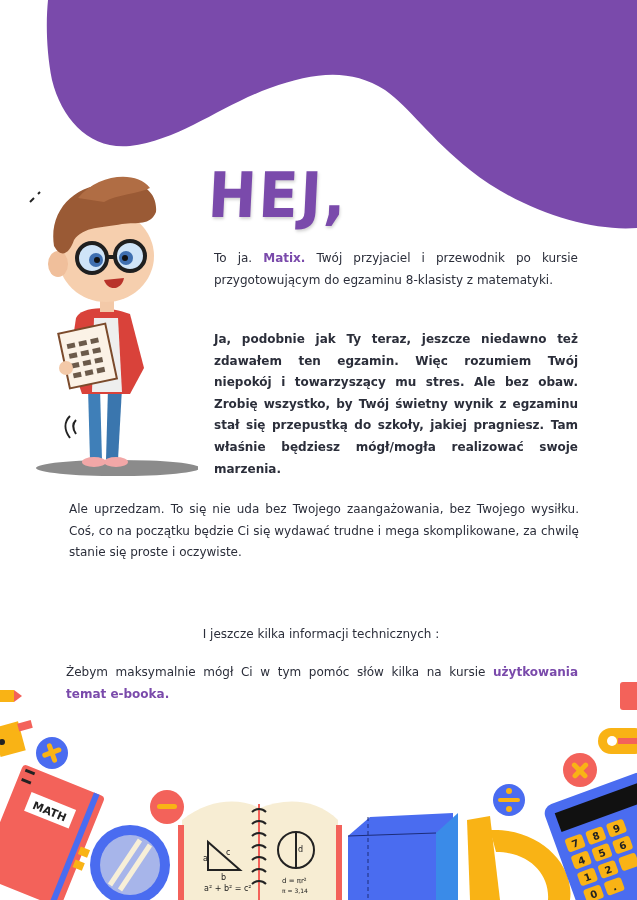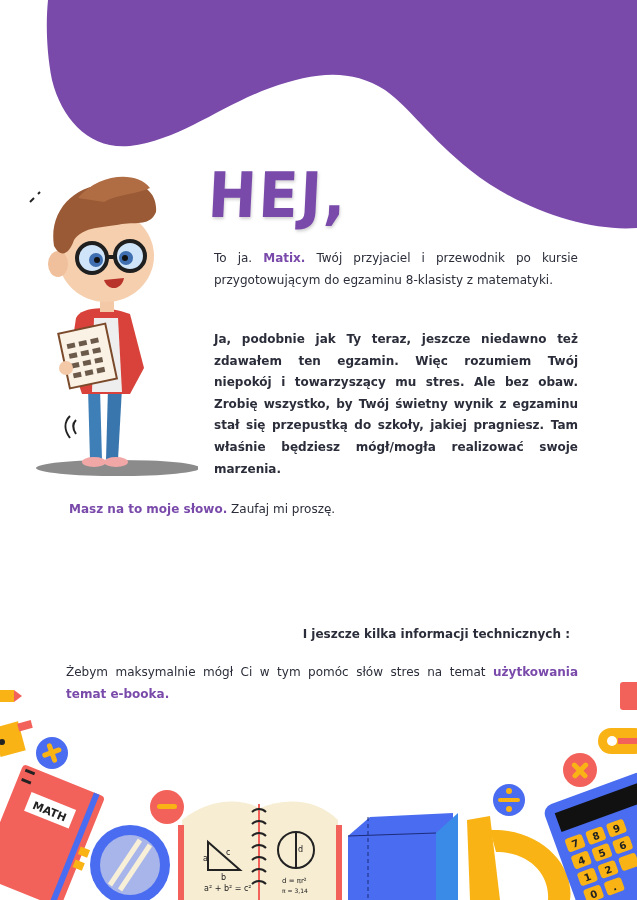--- a/index.html
+++ b/index.html
@@ -18,21 +18,21 @@
       color: #7a4aab; text-shadow: 1px 2px 3px rgba(0,0,0,0.18);
       transform: scaleY(1.08) skewX(-3deg);
     }
     .para {
       position: absolute; font-size: 12px; line-height: 21.6px;
       text-align: justify; margin: 4px;
     }
     .p1 { left: 210px; top: 244px; width: 364px; }
     .p2 { left: 210px; top: 325px; width: 364px; font-weight: bold; }
     .p3 { left: 65px; top: 495px; width: 510px; }
-    .p4 { left: 56px; top: 620px; width: 510px; text-align: right; font-weight: bold; }
+    .p4 { left: 62px; top: 620px; width: 510px; text-align: center; }
     .p5 { left: 62px; top: 658px; width: 512px; }
     .hl { color: #7a4aab; font-weight: bold; }
     .deco { position: absolute; left: 0; top: 680px; width: 637px; height: 220px; }
   </style>
 </head>
 <body>
 
 <svg class="blob" viewBox="0 0 637 290">
   <path d="M48,0 L637,0 L637,228 C590,232 520,210 470,170 C430,138 410,108 385,90 C350,68 315,72 270,88 C220,106 180,140 130,146 C90,150 62,120 52,80 C46,50 46,20 48,0 Z" fill="#7a4aab"></path>
 </svg>
@@ -94,30 +94,27 @@
 
 <p class="para p1">
   <span>To ja.</span>
   <span class="hl">Matix.</span>
   <span>Twój przyjaciel i przewodnik po kursie przygotowującym do egzaminu 8-klasisty z matematyki.</span>
 </p>
 
 <p class="para p2">Ja, podobnie jak Ty teraz, jeszcze niedawno też zdawałem ten egzamin. Więc rozumiem Twój niepokój i towarzyszący mu stres. Ale bez obaw. Zrobię wszystko, by Twój świetny wynik z egzaminu stał się przepustką do szkoły, jakiej pragniesz. Tam właśnie będziesz mógł/mogła realizować swoje marzenia.</p>
 
 <div class="para p3">
-  <div style="text-align:left">
-    <span class="hl">Masz na to moje słowo.</span>
-    <span>Zaufaj mi proszę.</span>
-  </div>
+  <div>Ale uprzedzam. To się nie uda bez Twojego zaangażowania, bez Twojego wysiłku. Coś, co na początku będzie Ci się wydawać trudne i mega skomplikowane, za chwilę stanie się proste i oczywiste.</div>
 </div>
 
 <p class="para p4">I jeszcze kilka informacji technicznych :</p>
 
 <p class="para p5">
-  <span>Żebym maksymalnie mógł Ci w tym pomóc słów stres na temat</span>
+  <span>Żebym maksymalnie mógł Ci w tym pomóc słów kilka na kursie</span>
   <span class="hl">użytkowania temat e-booka.</span>
 </p>
 
 <svg class="deco" viewBox="0 0 637 220">
 
   <g>
     <rect x="0" y="10" width="14" height="12" fill="#f9b315"></rect>
     <polygon points="14,10 22,16 14,22" fill="#f3625a"></polygon>
   </g>
 

